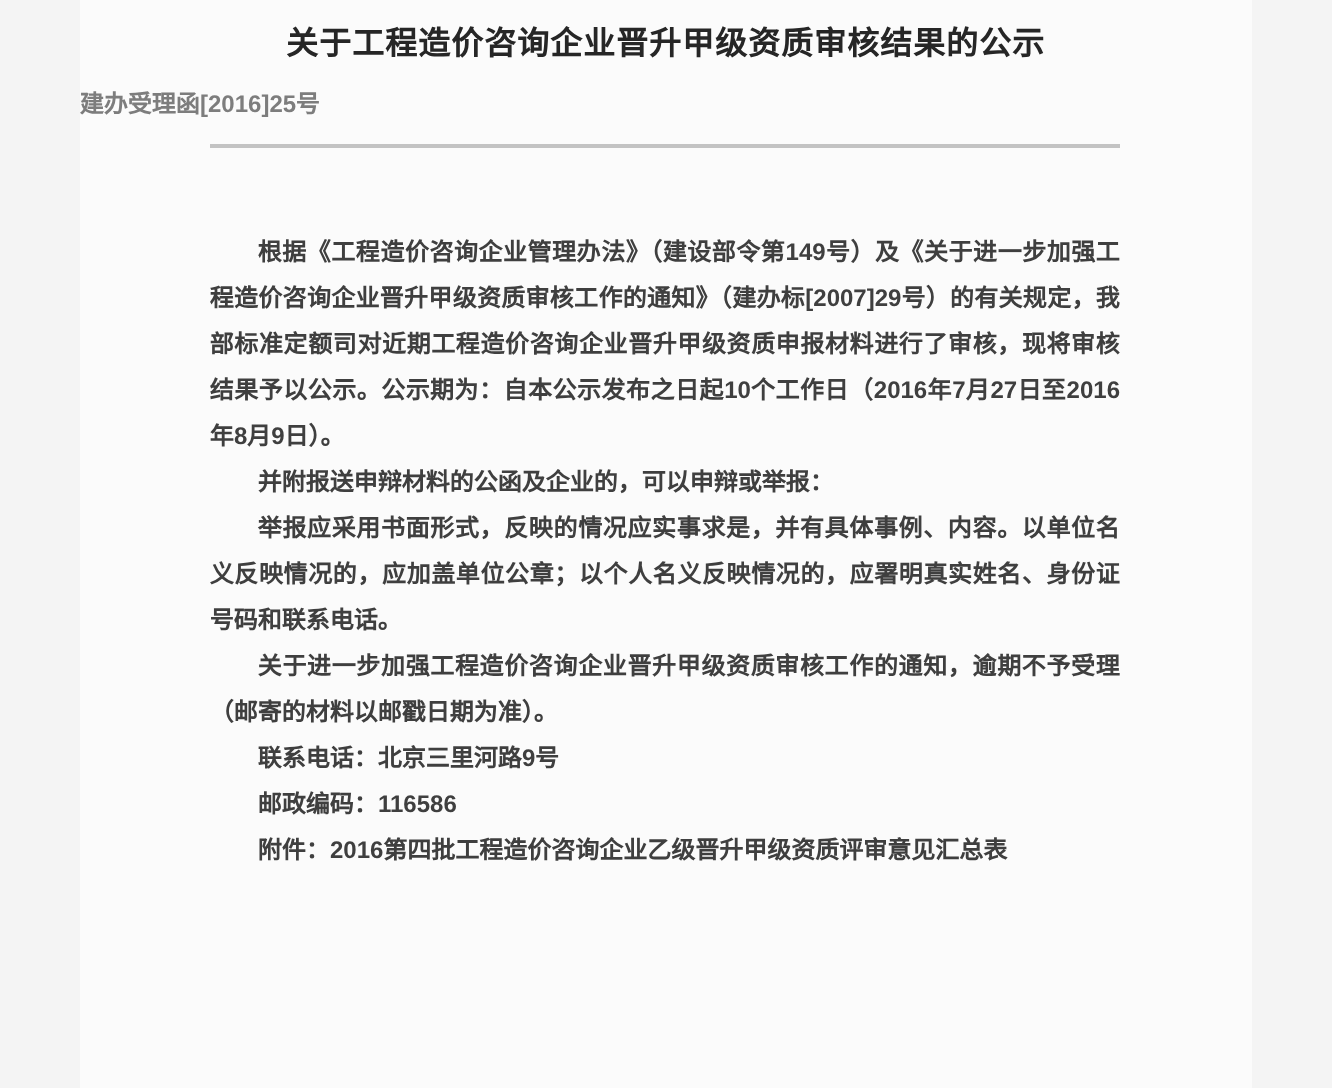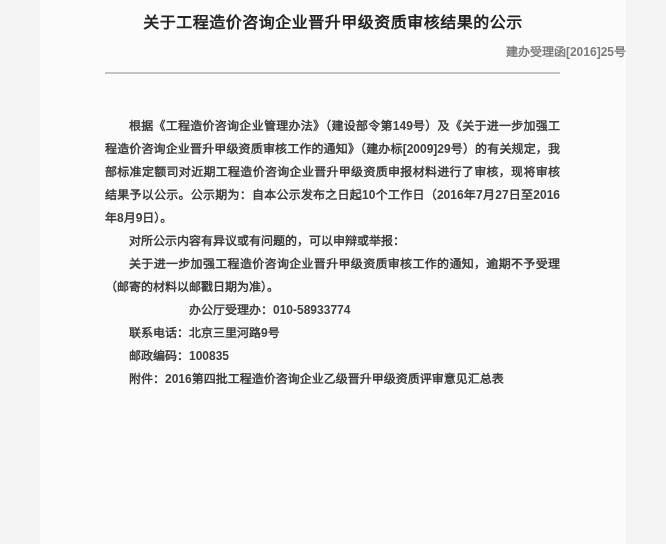--- a/index.html
+++ b/index.html
@@ -23,21 +23,21 @@
     padding-top: 13px;
     text-align: center;
     font-size: 16px;
     font-weight: bold;
     color: #262626;
     letter-spacing: 0.5px;
     line-height: 20px;
   }
   .doc-number {
     margin-top: 12px;
-    text-align: right;
+    text-align: left;
     font-size: 12px;
     font-weight: bold;
     color: #7d7d7d;
     line-height: 14px;
   }
   .divider {
     height: 0;
     border-top: 2px solid #c3c3c3;
     margin: 13px 66px 0 65px;
   }
@@ -72,33 +72,33 @@
 <div class="page">
 
   <h1 class="page-title">关于工程造价咨询企业晋升甲级资质审核结果的公示</h1>
 
   <div class="doc-number">建办受理函[2016]25号</div>
 
   <div class="divider"></div>
 
   <div class="content">
 
-    <p>根据《工程造价咨询企业管理办法》（建设部令第149号）及《关于进一步加强工程造价咨询企业晋升甲级资质审核工作的通知》（建办标[2009]29号）的有关规定，我部标准定额司对近期工程造价咨询企业晋升甲级资质申报材料进行了审核，现将审核结果予以公示。公示期为：自本公示发布之日起10个工作日（2016年7月27日至2016年8月9日）。</p>
+    <p>根据《工程造价咨询企业管理办法》（建设部令第149号）及《关于进一步加强工程造价咨询企业晋升甲级资质审核工作的通知》（建办标[2007]29号）的有关规定，我部标准定额司对近期工程造价咨询企业晋升甲级资质申报材料进行了审核，现将审核结果予以公示。公示期为：自本公示发布之日起10个工作日（2016年7月27日至2016年8月9日）。</p>
 
-    <p>对所公示内容有异议或有问题的，可以申辩或举报：</p>
+    <p>并附报送申辩材料的公函及企业的，可以申辩或举报：</p>
 
 
+    <p>举报应采用书面形式，反映的情况应实事求是，并有具体事例、内容。以单位名义反映情况的，应加盖单位公章；以个人名义反映情况的，应署明真实姓名、身份证号码和联系电话。</p>
 
     <p>关于进一步加强工程造价咨询企业晋升甲级资质审核工作的通知，逾期不予受理（邮寄的材料以邮戳日期为准）。</p>
 
 
 
-    <p class="contact-line hanging">办公厅受理办：010-58933774</p>
 
     <p class="contact-line">联系电话：北京三里河路9号</p>
 
-    <p class="contact-line">邮政编码：100835</p>
+    <p class="contact-line">邮政编码：116586</p>
 
     <p class="attachment">附件：2016第四批工程造价咨询企业乙级晋升甲级资质评审意见汇总表</p>
 
   </div>
 
 </div>
 
 </body></html>

